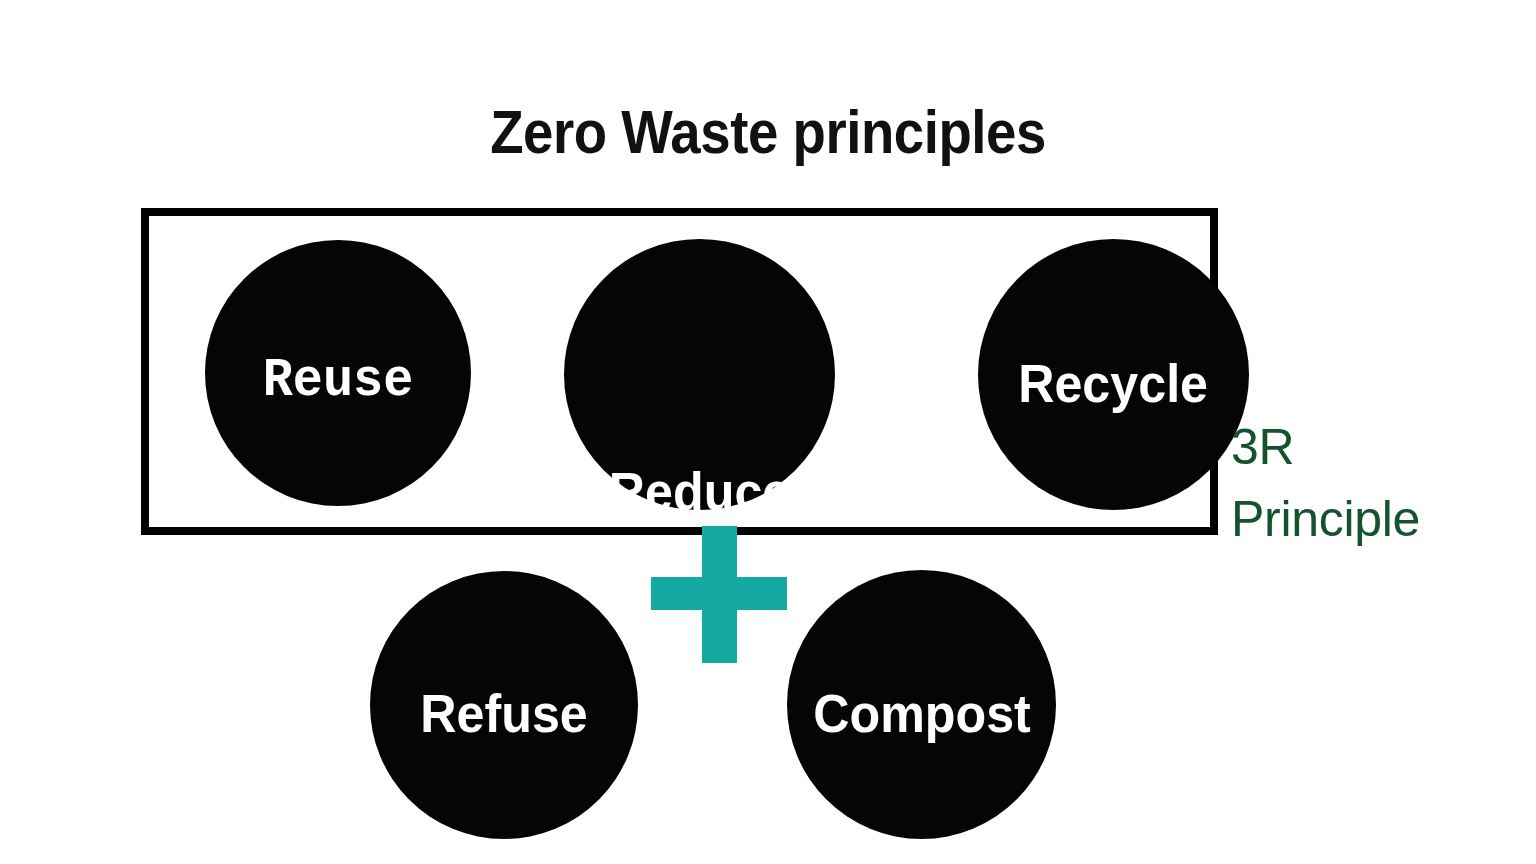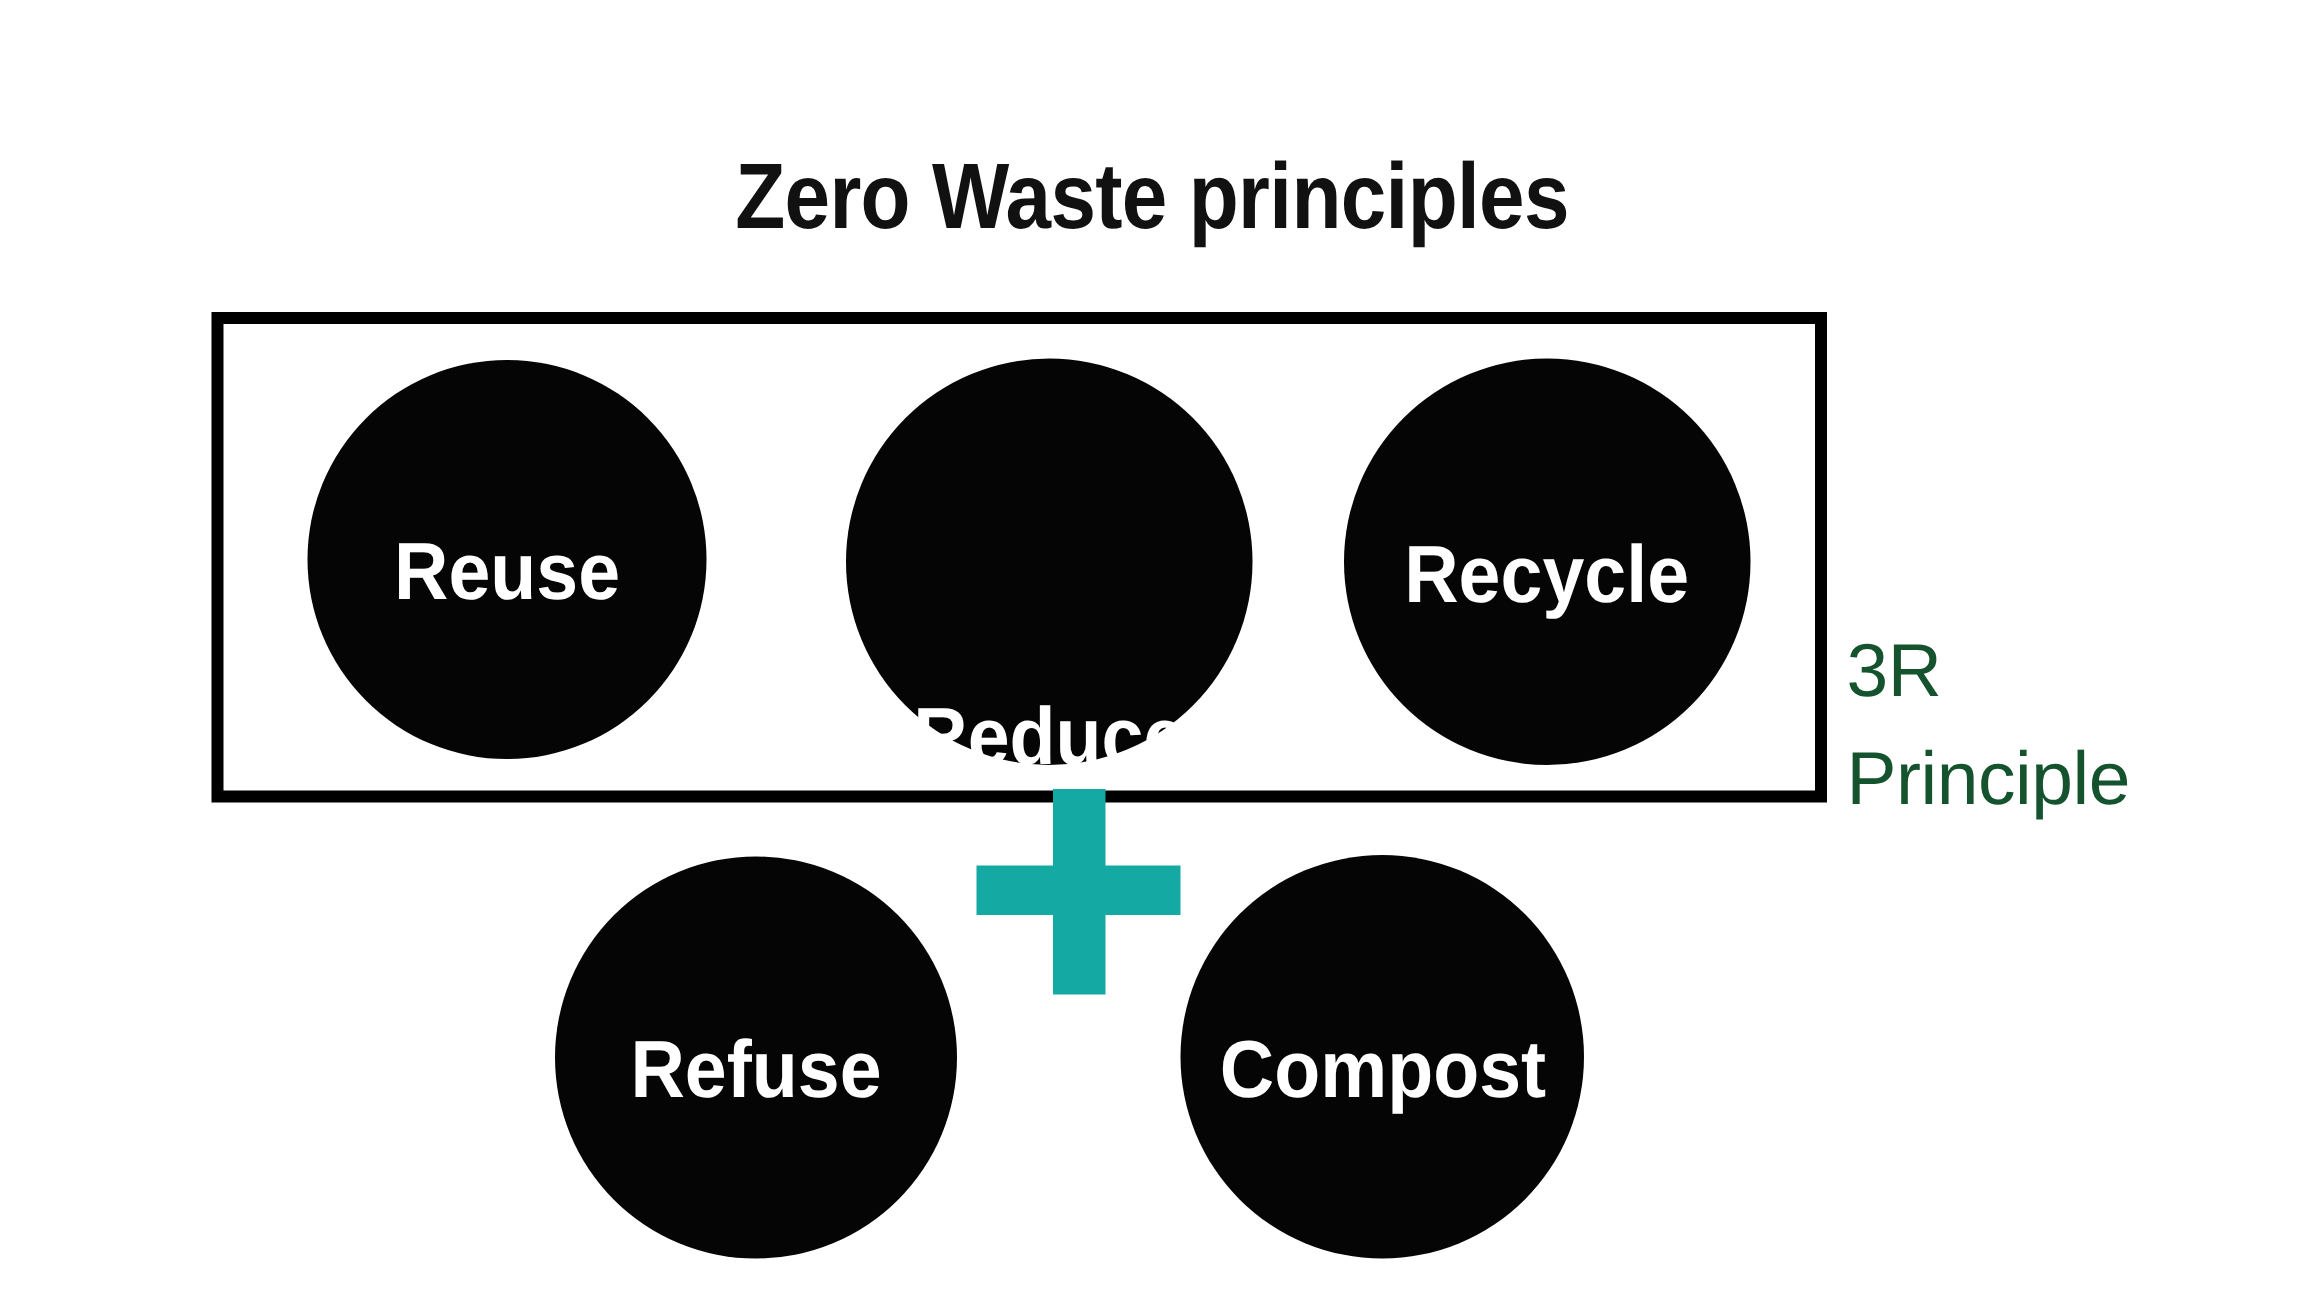--- a/index.html
+++ b/index.html
@@ -66,30 +66,31 @@
     transform-origin: 50% 50%;
     position: relative;
   }
 
   
   .circle-reuse {
     left: 205px;
     top: 192px;
     width: 266px;
     height: 266px;
+    font-family: Liberation Mono, monospace;
   }
   .circle-reduce {
     left: 564px;
     top: 191px;
     width: 271px;
     height: 271px;
     align-items: flex-end;
   }
   .circle-recycle {
-    left: 896px;
+    left: 978px;
     top: 191px;
     width: 271px;
     height: 271px;
   }
   .circle-reuse .node-label,
   .circle-reduce .node-label,
   .circle-recycle .node-label {
     font-size: 54px;
     line-height: 54px;
     top: 8px;

